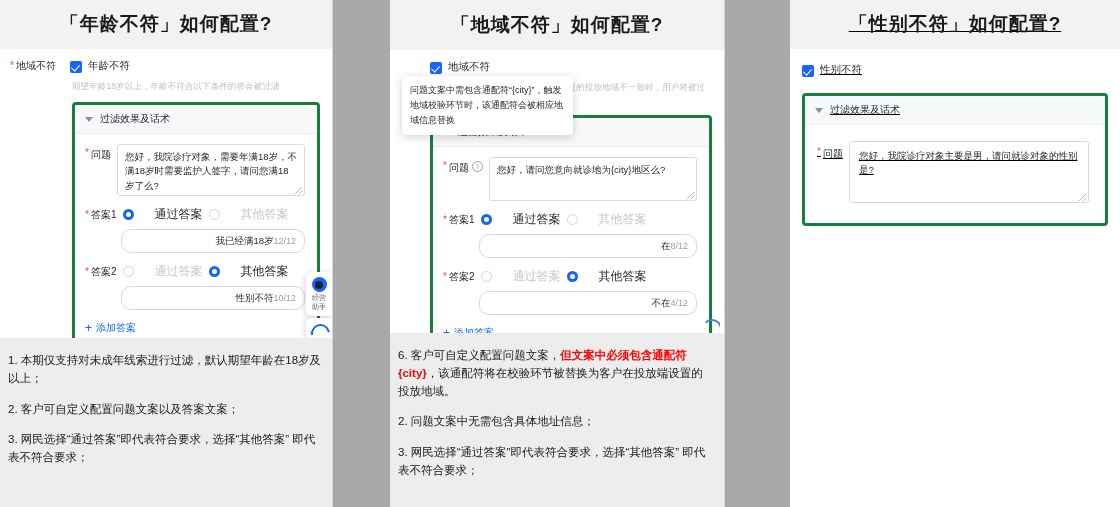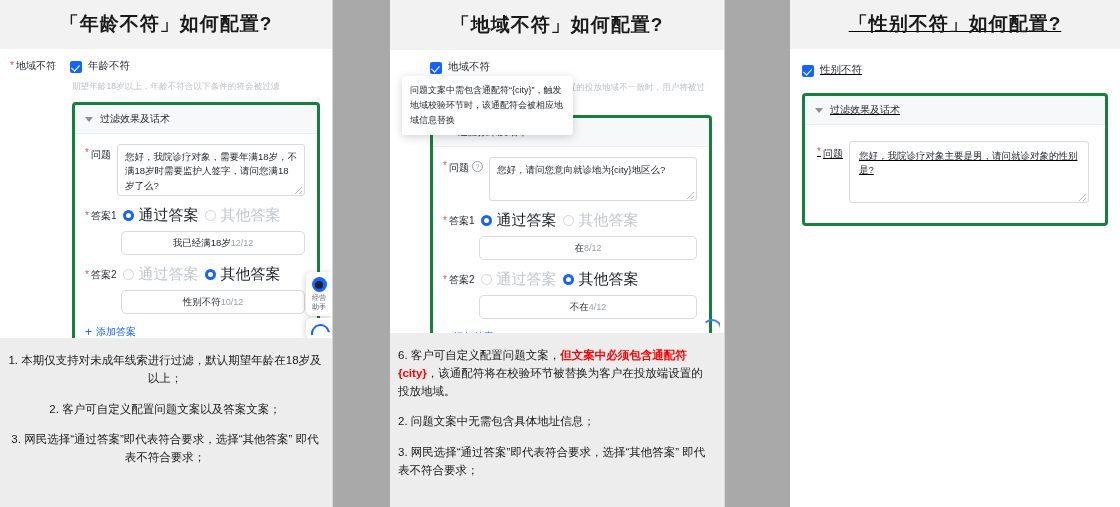--- a/index.html
+++ b/index.html
@@ -168,34 +168,34 @@
   .radio {
     width: 11px; height: 11px; border-radius: 50%;
     border: 1.2px solid #d3d6db; box-sizing: border-box;
     background: #fff; flex: 0 0 auto;
   }
   .radio.on {
     border: 3px solid #1664ff;
     background: #fff;
     box-shadow: inset 0 0 0 1.5px #fff;
   }
-  .radio-txt { font-size: 15px; color: #1f2329; }
+  .radio-txt { font-size: 12px; color: #1f2329; margin-left: 16px; }
   .radio-txt.dim { color: #c3c7cd; }
 
   .ans-input {
     border: 1px solid #d8dae0;
-    border-radius: 5px;
+    border-radius: 10px;
     height: 22px;
     display: flex; align-items: center;
     padding: 0 8px;
     font-size: 9.5px;
     color: #1f2329;
     margin-top: 6px;
     background: #fff;
-    justify-content: center;
+    justify-content: flex-end;
   }
   .counter { font-size: 9px; color: #9aa0a8; }
 
   .add-ans {
     color: #1664ff;
     font-size: 10px;
     margin-top: 11px;
     display: flex; align-items: center; gap: 4px;
   }
   .plus { font-size: 12px; line-height: 1; }
@@ -304,21 +304,21 @@
   .notes {
     background: #ededed;
     box-sizing: border-box;
     padding: 14px 10px 10px 8px;
     font-size: 11.5px;
     line-height: 1.55;
     color: #1a1a1a;
     border-right: 1px solid #d6d6d6;
     position: relative;
   }
-  .notes-1 { height: 169px; text-align: center; }
+  .notes-1 { height: 169px; }
   .notes-2 { height: 174px; }
   .notes-3 { height: 167px; }
   .note-p { margin: 0 0 13px 0; }
   .note-p:last-child { margin-bottom: 0; }
   .red { color: #ff0000; font-weight: bold; }
 
   .watermark {
     position: absolute;
     right: 8px; bottom: 26px;
     text-align: center;

